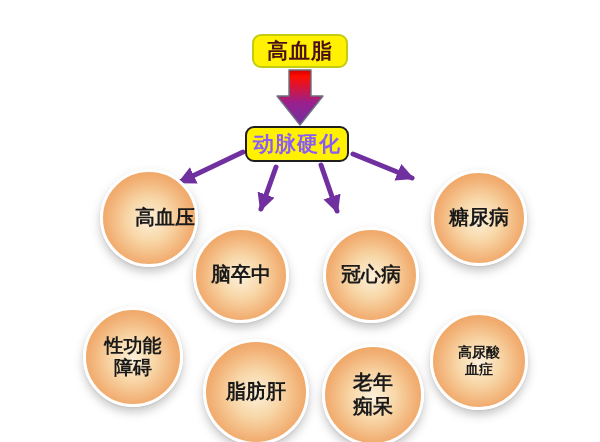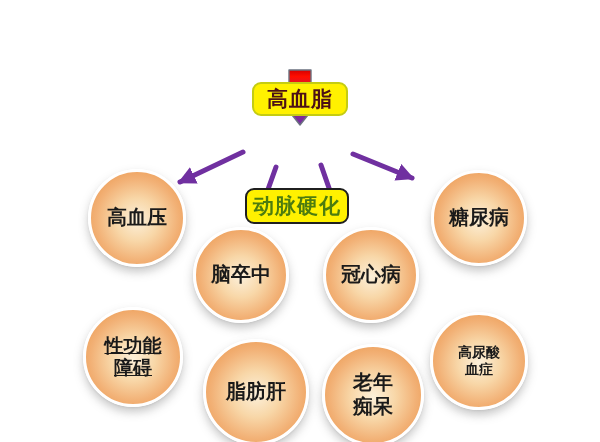--- a/index.html
+++ b/index.html
@@ -3,45 +3,45 @@
 <meta charset="utf-8">
 <style>
   html,body{margin:0;padding:0;background:#fff;}
   #canvas{
     position:relative;width:600px;height:442px;background:#ffffff;
     overflow:hidden;font-family:"Liberation Sans","DejaVu Sans",sans-serif;
   }
   .ybox{
     position:absolute;display:flex;align-items:center;justify-content:center;
     background:#FFF100;border-radius:9px;font-weight:bold;font-size:21px;
-    letter-spacing:1px;z-index:3;margin-top:48px;
+    letter-spacing:1px;z-index:3;
   }
   .ybox.root{
     left:252px;top:34px;width:92px;height:30px;
     border:2px solid #C4CC12;color:#4B1016;
   }
   .ybox.cause{
-    left:245px;top:140px;width:100px;height:32px;
-    border:2px solid #1F1F1F;color:#4d7c0f;
+    left:245px;top:126px;width:100px;height:32px;
+    border:2px solid #1F1F1F;color:#8b5cf6;
   }
   .node{
     position:absolute;border-radius:50%;
     background:radial-gradient(circle at 50% 52%,
       #FCF0DA 0%, #F8D7A8 32%, #F2B176 62%, #EC9A52 86%, #E98F45 100%);
     border:3px solid #ffffff;
     box-shadow:0 5px 10px rgba(130,130,130,0.45), 0 1px 2px rgba(0,0,0,0.08);
     display:flex;align-items:center;justify-content:center;
     text-align:center;font-weight:bold;color:#1a1a1a;font-size:20px;
     line-height:1.18;white-space:pre-line;z-index:2;
   }
-  .n-hypertension{left:88px;top:169px;width:92px;height:92px;}
+  .n-hypertension{left:100px;top:169px;width:92px;height:92px;justify-content:flex-end;}
   .n-stroke{left:193px;top:227px;width:90px;height:90px;}
   .n-coronary{left:323px;top:227px;width:90px;height:90px;}
   .n-diabetes{left:431px;top:170px;width:90px;height:90px;}
-  .n-sexual{left:83px;top:307px;width:94px;height:94px;font-size:19px;text-decoration:underline;}
+  .n-sexual{left:83px;top:307px;width:94px;height:94px;font-size:19px;}
   .n-fattyliver{left:203px;top:339px;width:100px;height:100px;}
   .n-dementia{left:322px;top:344px;width:96px;height:96px;}
   .n-uricacid{left:430px;top:312px;width:92px;height:92px;font-size:14px;}
   .arrow-layer{position:absolute;left:0;top:0;width:600px;height:442px;z-index:1;}
   .big-arrow{position:absolute;left:270px;top:69px;width:60px;height:58px;z-index:1;}
 </style>
 </head>
 <body>
 
 <div id="canvas">

